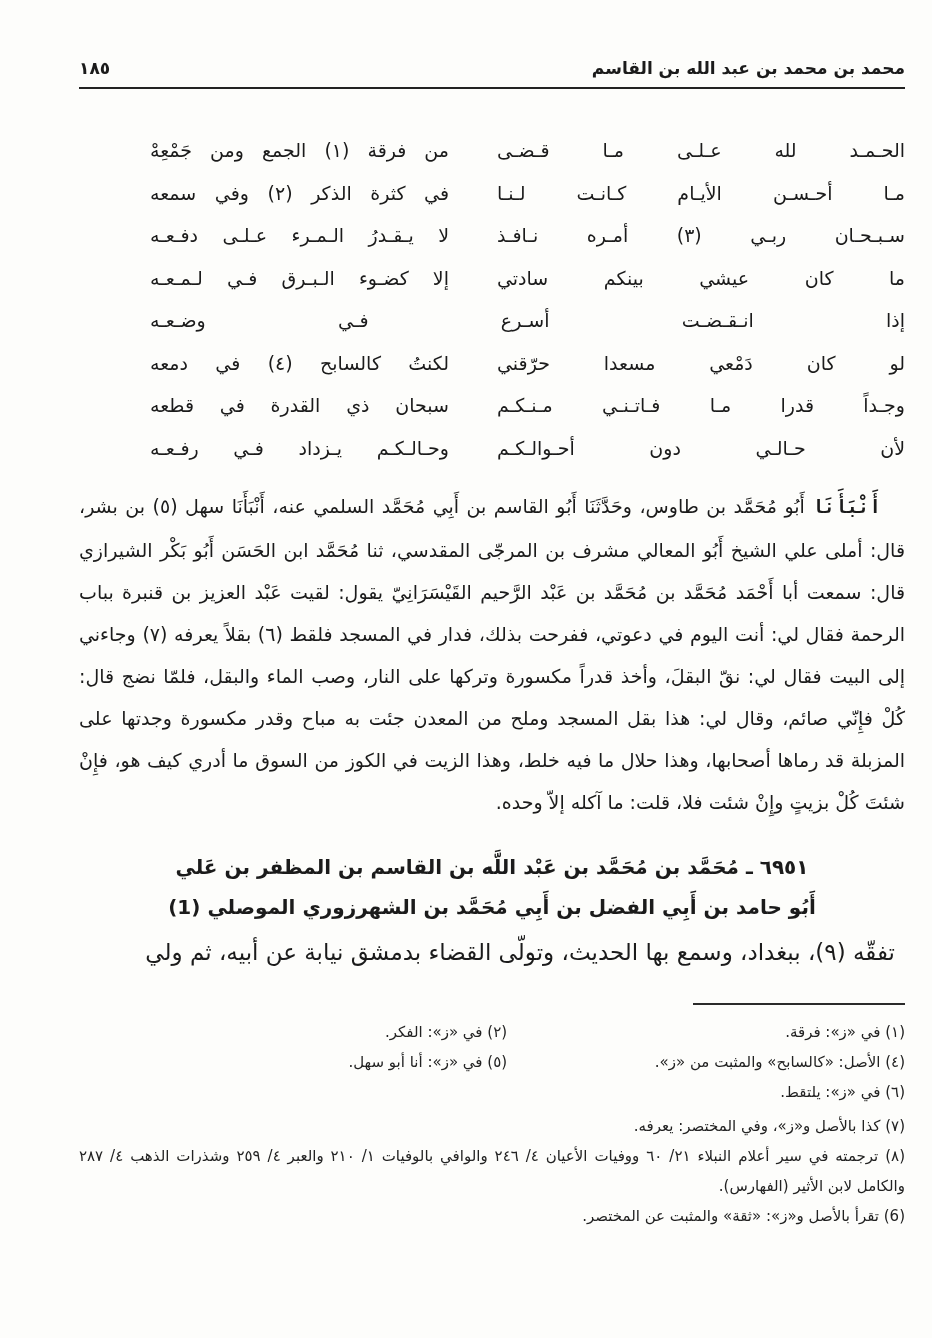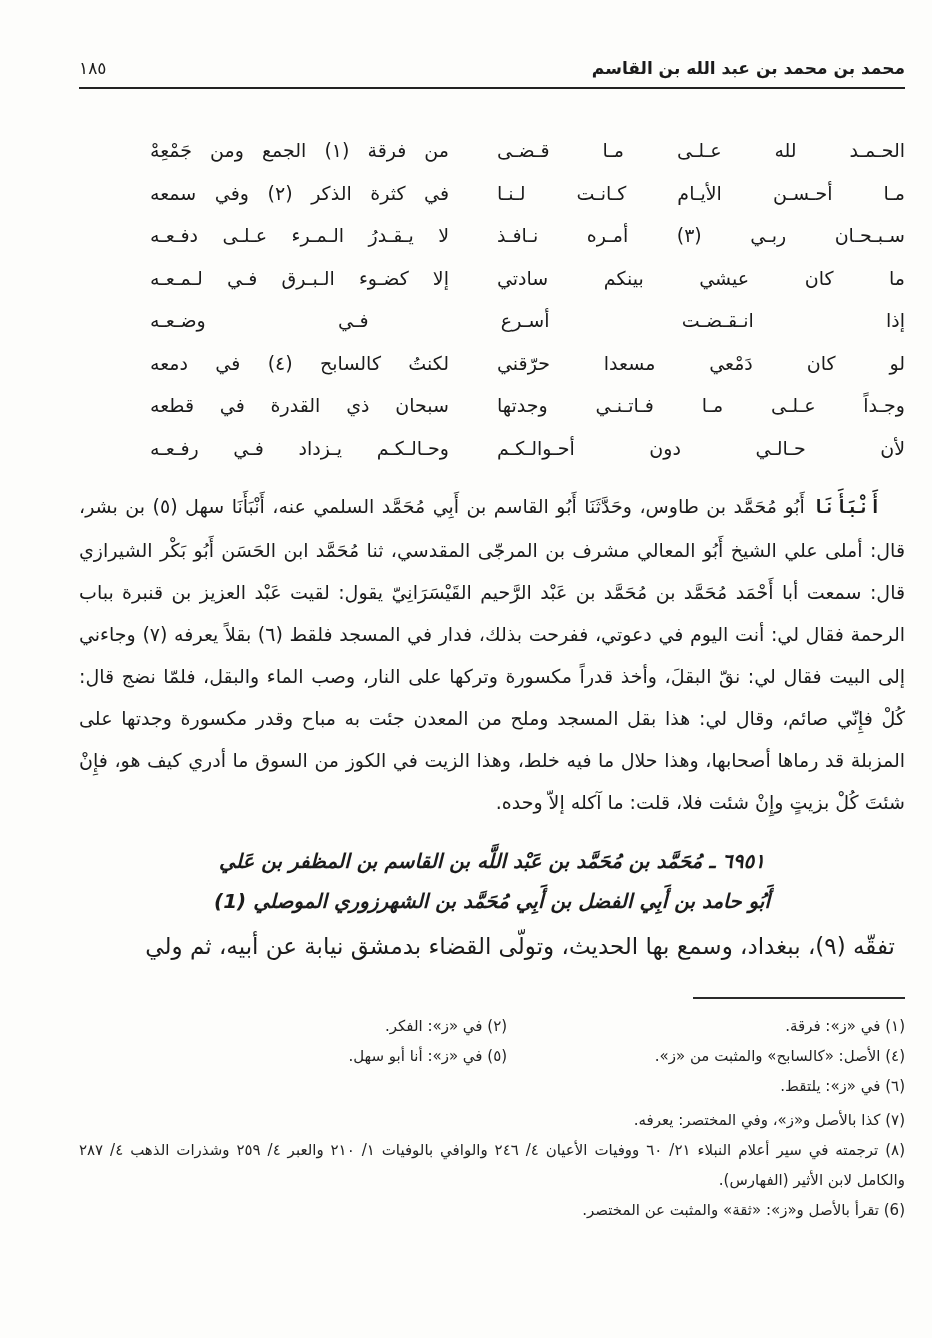--- a/index.html
+++ b/index.html
@@ -21,38 +21,38 @@
   
   .header {
     display: flex;
     justify-content: space-between;
     align-items: flex-end;
     font-weight: bold;
     font-size: 17px;
     padding-bottom: 9px;
     border-bottom: 2px solid #222;
   }
-  .header .page-no { font-weight: normal; letter-spacing: 1px; text-align: right; }
+  .header .page-no { font-weight: bold; letter-spacing: 1px; text-align: right; }
   
   .poem { margin-top: 40px; margin-left: 71px; }
   .verse { display: flex; gap: 48px; line-height: 42.5px; font-size: 19px; }
   .hemi { text-align: justify; text-align-last: justify; overflow: hidden; white-space: nowrap; }
   .hemi.right { flex: 0 0 408px; }
   .hemi.left  { flex: 1; }
   
   .narration {
     margin-top: 16px;
     font-size: 19px;
     line-height: 42px;
     text-align: justify;
     text-indent: 24px;
   }
   .narration .lead { font-weight: bold; font-family: Liberation Mono, monospace; }
   
-  .entry-heading { margin-top: 18px; text-align: center; font-weight: bold; font-size: 20px; line-height: 40px; font-style: italic; }
+  .entry-heading { margin-top: 24px; text-align: center; font-weight: bold; font-size: 20px; line-height: 40px; }
   .entry-body { margin-top: 4px; font-size: 23px; line-height: 42px; text-align: justify; text-indent: 10px; }
   
   .footnotes { margin-top: 30px; font-size: 15px; color: #222; }
   .fn-separator { width: 212px; border-top: 2px solid #2a2a2a; margin-bottom: 12px; }
   .fn-grid {
     display: grid;
     grid-template-columns: 46% 1fr;
     column-gap: 18px;
     line-height: 30px;
   }
@@ -87,21 +87,21 @@
       <span class="hemi left">إلا كضـوء الـبـرق فـي لـمـعـه</span>
     </div>
     <div class="verse">
       <span class="hemi left">إذا انـقـضـت أسـرع فـي وضـعـه</span>
     </div>
     <div class="verse">
       <span class="hemi right">لو كان دَمْعي مسعدا حرّقني</span>
       <span class="hemi left">لكنتُ كالسابح (٤) في دمعه</span>
     </div>
     <div class="verse">
-      <span class="hemi right">وجـداً عـلـى مـا فـاتـنـي وجدتها</span>
+      <span class="hemi right">وجـداً قدرا مـا فـاتـنـي مـنـكـم</span>
       <span class="hemi left">سبحان ذي القدرة في قطعه</span>
     </div>
     <div class="verse">
       <span class="hemi right">لأن حـالـي دون أحـوالـكـم</span>
       <span class="hemi left">وحـالـكـم يـزداد فـي رفـعـه</span>
     </div>
   </div>
 
   <p class="narration"><span class="lead">أَنْبَأَنَا</span> <span>أَبُو مُحَمَّد بن طاوس، وحَدَّثَنَا أَبُو القاسم بن أَبِي مُحَمَّد السلمي عنه، أَنْبَأَنَا سهل (٥) بن بشر، قال: أملى علي الشيخ أَبُو المعالي مشرف بن المرجّى المقدسي، ثنا مُحَمَّد ابن الحَسَن أَبُو بَكْر الشيرازي قال: سمعت أبا أَحْمَد مُحَمَّد بن مُحَمَّد بن عَبْد الرَّحيم القَيْسَرَانِيّ يقول: لقيت عَبْد العزيز بن قنبرة بباب الرحمة فقال لي: أنت اليوم في دعوتي، ففرحت بذلك، فدار في المسجد فلقط (٦) بقلاً يعرفه (٧) وجاءني إلى البيت فقال لي: نقّ البقلَ، وأخذ قدراً مكسورة وتركها على النار، وصب الماء والبقل، فلمّا نضج قال: كُلْ فإِنّي صائم، وقال لي: هذا بقل المسجد وملح من المعدن جئت به مباح وقدر مكسورة وجدتها على المزبلة قد رماها أصحابها، وهذا حلال ما فيه خلط، وهذا الزيت في الكوز من السوق ما أدري كيف هو، فإِنْ شئتَ كُلْ بزيتٍ وإِنْ شئت فلا، قلت: ما آكله إلاّ وحده.</span></p>
 

